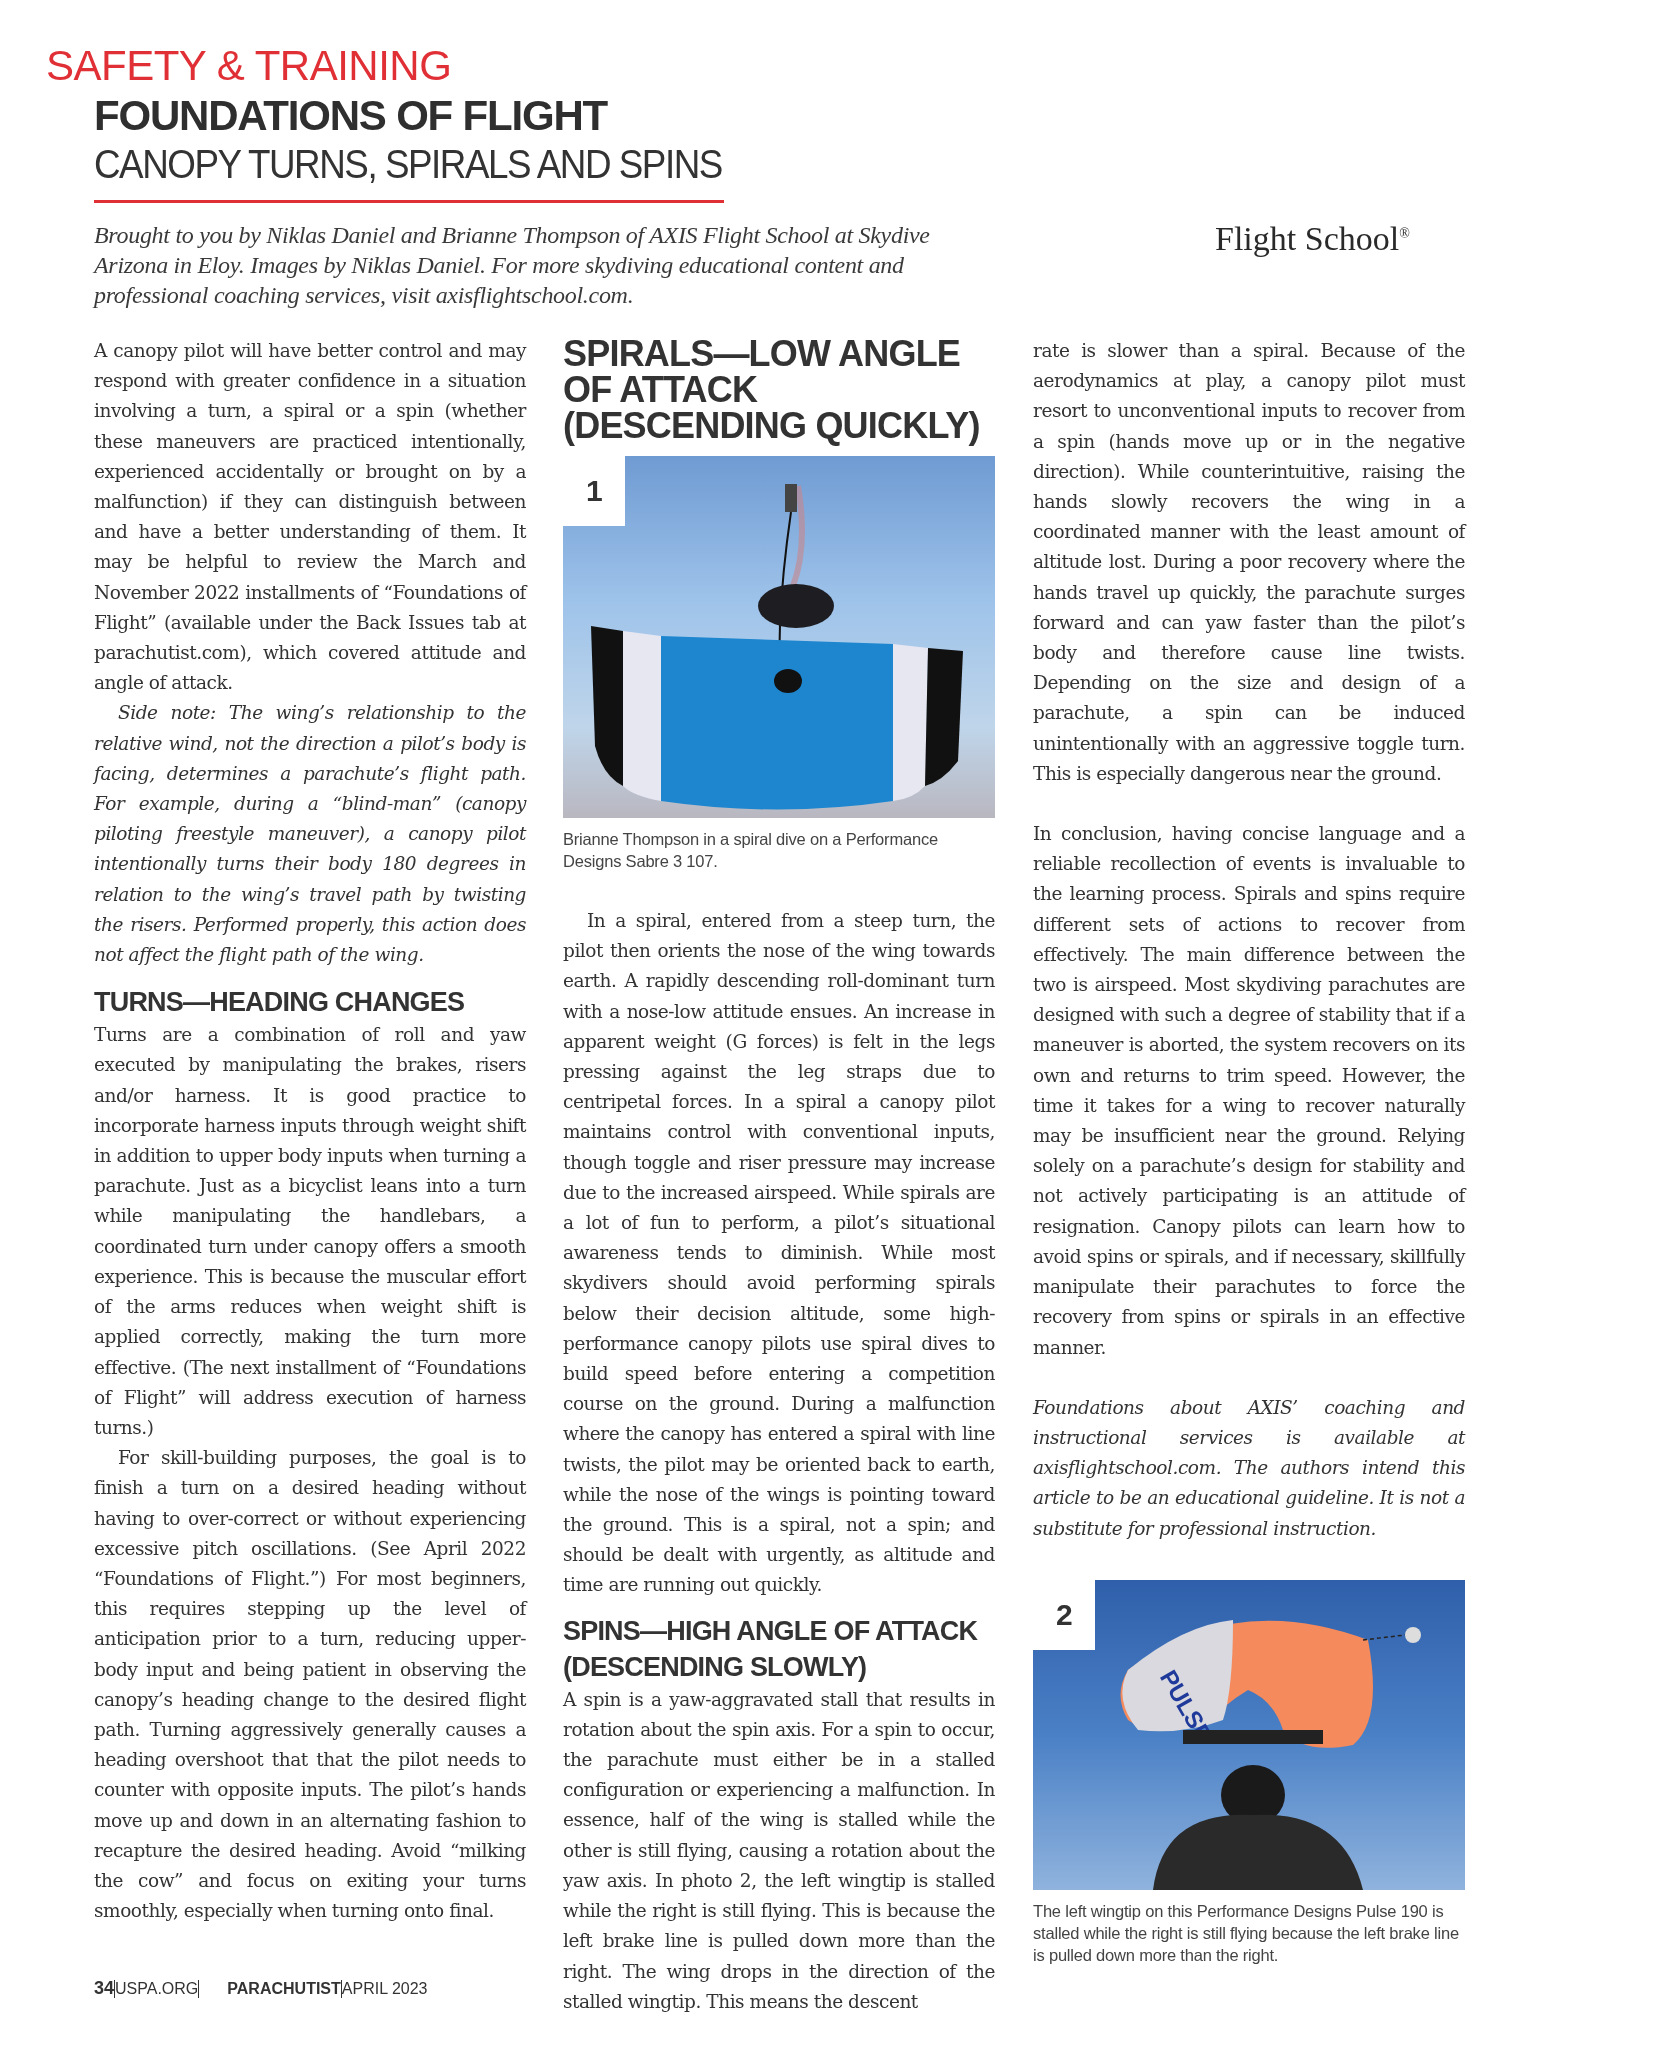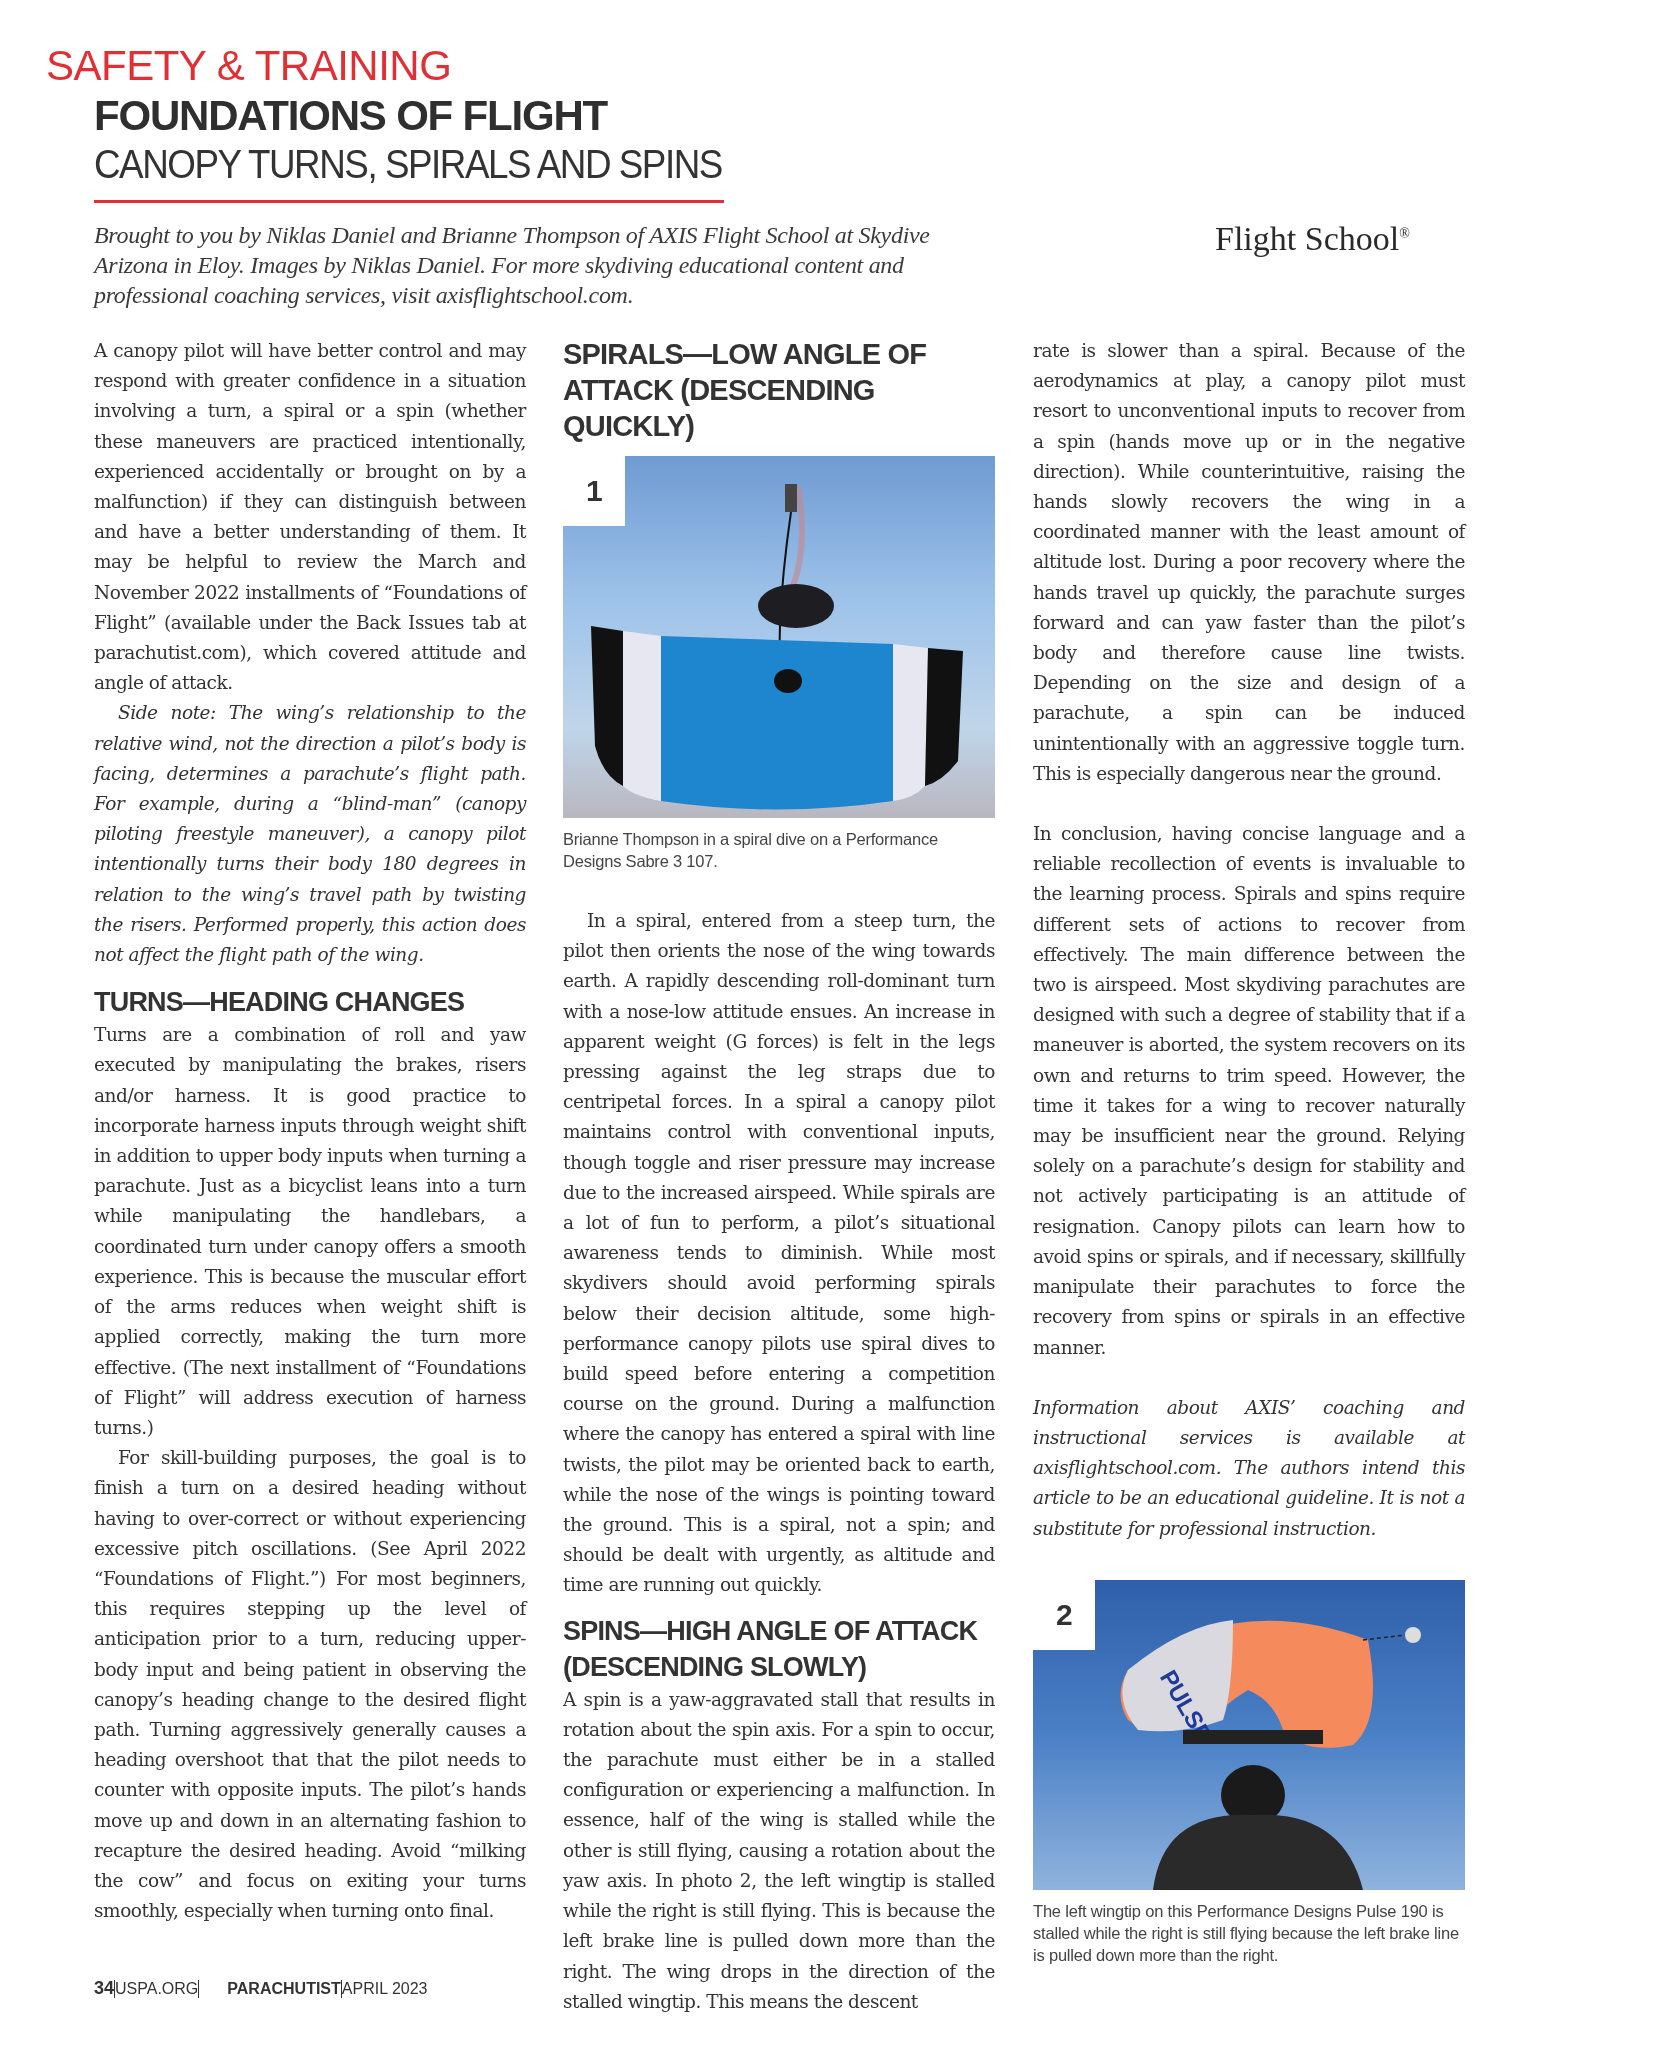--- a/index.html
+++ b/index.html
@@ -54,21 +54,21 @@
 <div id="col1" class="col">
   <p>A canopy pilot will have better control and may respond with greater confidence in a situation involving a turn, a spiral or a spin (whether these maneuvers are practiced intentionally, experienced accidentally or brought on by a malfunction) if they can distinguish between and have a better understanding of them. It may be helpful to review the March and November 2022 installments of “Foundations of Flight” (available under the Back Issues tab at parachutist.com), which covered attitude and angle of attack.</p>
   <p class="indent italic">Side note: The wing’s relationship to the relative wind, not the direction a pilot’s body is facing, determines a parachute’s flight path. For example, during a “blind-man” (canopy piloting freestyle maneuver), a canopy pilot intentionally turns their body 180 degrees in relation to the wing’s travel path by twisting the risers. Performed properly, this action does not affect the flight path of the wing.</p>
   <div style="height:14px"></div>
   <h2 class="heading">TURNS—HEADING CHANGES</h2>
   <p>Turns are a combination of roll and yaw executed by manipulating the brakes, risers and/or harness. It is good practice to incorporate harness inputs through weight shift in addition to upper body inputs when turning a parachute. Just as a bicyclist leans into a turn while manipulating the handlebars, a coordinated turn under canopy offers a smooth experience. This is because the muscular effort of the arms reduces when weight shift is applied correctly, making the turn more effective. (The next installment of “Foundations of Flight” will address execution of harness turns.)</p>
   <p class="indent">For skill-building purposes, the goal is to finish a turn on a desired heading without having to over-correct or without experiencing excessive pitch oscillations. (See April 2022 “Foundations of Flight.”) For most beginners, this requires stepping up the level of anticipation prior to a turn, reducing upper-body input and being patient in observing the canopy’s heading change to the desired flight path. Turning aggressively generally causes a heading overshoot that that the pilot needs to counter with opposite inputs. The pilot’s hands move up and down in an alternating fashion to recapture the desired heading. Avoid “milking the cow” and focus on exiting your turns smoothly, especially when turning onto final.</p>
 </div>
 
 <div id="col2" class="col">
-  <h2 class="heading" style="font-size:29px">SPIRALS—LOW ANGLE OF ATTACK (DESCENDING QUICKLY)</h2>
+  <h2 class="heading" style="font-size:36px">SPIRALS—LOW ANGLE OF ATTACK (DESCENDING QUICKLY)</h2>
   <div id="photo1" class="photo">
     <svg width="432" height="362" viewBox="0 0 432 362">
       <path d="M235 30 Q245 90 230 130" stroke="#c8868a" stroke-width="6" fill="none" opacity="0.6"></path>
       <rect x="222" y="28" width="12" height="28" fill="#444"></rect>
       <path d="M228 56 Q210 180 220 260" stroke="#111" stroke-width="2" fill="none"></path>
       <ellipse cx="233" cy="150" rx="38" ry="22" fill="#1e1e22"></ellipse>
       <path d="M28 170 L60 175 L60 330 Q40 320 32 290 Z" fill="#111"></path>
       <path d="M60 175 L98 180 L98 345 Q70 340 60 330 Z" fill="#e7e7f2"></path>
       <path d="M98 180 L330 188 L330 345 Q214 362 98 345 Z" fill="#1d86cf"></path>
       <path d="M330 188 L365 192 L362 330 Q350 343 330 345 Z" fill="#e7e7f2"></path>
@@ -83,21 +83,21 @@
   <div style="height:12px"></div>
   <h2 class="heading">SPINS—HIGH ANGLE OF ATTACK (DESCENDING SLOWLY)</h2>
   <p>A spin is a yaw-aggravated stall that results in rotation about the spin axis. For a spin to occur, the parachute must either be in a stalled configuration or experiencing a malfunction. In essence, half of the wing is stalled while the other is still flying, causing a rotation about the yaw axis.  In photo 2, the left wingtip is stalled while the right is still flying. This is because the left brake line is pulled down more than the right. The wing drops in the direction of the stalled wingtip. This means the descent</p>
 </div>
 
 <div id="col3" class="col">
   <p>rate is slower than a spiral. Because of the aerodynamics at play, a canopy pilot must resort to unconventional inputs to recover from a spin (hands move up or in the negative direction). While counterintuitive, raising the hands slowly recovers the wing in a coordinated manner with the least amount of altitude lost. During a poor recovery where the hands travel up quickly, the parachute surges forward and can yaw faster than the pilot’s body and therefore cause line twists. Depending on the size and design of a parachute, a spin can be induced unintentionally with an aggressive toggle turn. This is especially dangerous near the ground.</p>
   <div class="gap"></div>
   <p>In conclusion, having concise language and a reliable recollection of events is invaluable to the learning process. Spirals and spins require different sets of actions to recover from effectively. The main difference between the two is airspeed. Most skydiving parachutes are designed with such a degree of stability that if a maneuver is aborted, the system recovers on its own and returns to trim speed. However, the time it takes for a wing to recover naturally may be insufficient near the ground. Relying solely on a parachute’s design for stability and not actively participating is an attitude of resignation. Canopy pilots can learn how to avoid spins or spirals, and if necessary, skillfully manipulate their parachutes to force the recovery from spins or spirals in an effective manner.</p>
   <div class="gap"></div>
-  <p class="italic">Information about AXIS’ coaching and instructional services is available at axisflightschool.com. The authors intend this article to be an educational guideline. It is not a substitute for professional instruction.</p>
+  <p class="italic">Foundations about AXIS’ coaching and instructional services is available at axisflightschool.com. The authors intend this article to be an educational guideline. It is not a substitute for professional instruction.</p>
   <div style="height:36px"></div>
   <div id="photo2" class="photo">
     <svg width="432" height="310" viewBox="0 0 432 310">
       <path d="M95 90 Q200 10 335 60 Q350 140 320 165 Q270 175 250 150 Q240 120 215 110 Q190 125 180 140 Q120 160 95 140 Q80 115 95 90 Z" fill="#f58a5c"></path>
       <path d="M95 90 Q150 45 200 40 Q200 110 190 140 Q150 155 105 150 Q80 120 95 90 Z" fill="#d9d9df"></path>
       <text x="130" y="110" font-family="Liberation Sans, sans-serif" font-weight="bold" font-size="24" fill="#1f3a9a" transform="rotate(60 140 100)">PULSE</text>
       <circle cx="380" cy="55" r="8" fill="#ddd"></circle>
       <line x1="330" y1="60" x2="372" y2="55" stroke="#222" stroke-width="1.5" stroke-dasharray="4 3"></line>
       <rect x="150" y="150" width="140" height="14" fill="#222"></rect>
       <ellipse cx="220" cy="215" rx="32" ry="30" fill="#1a1a1a"></ellipse>

